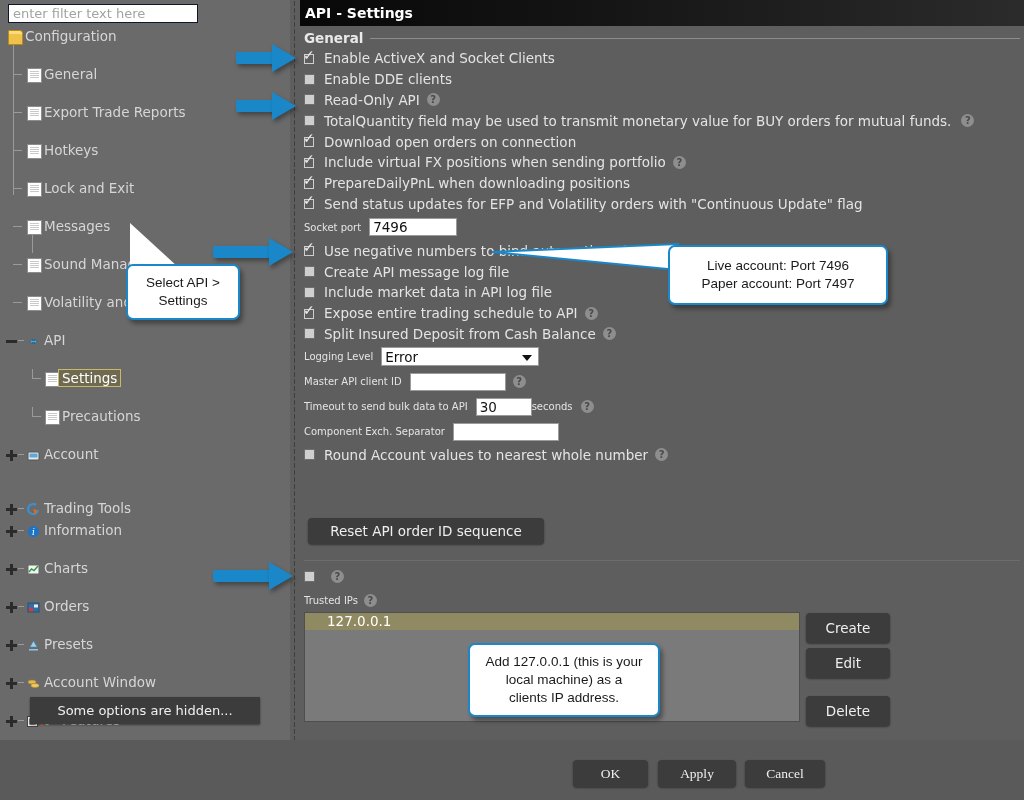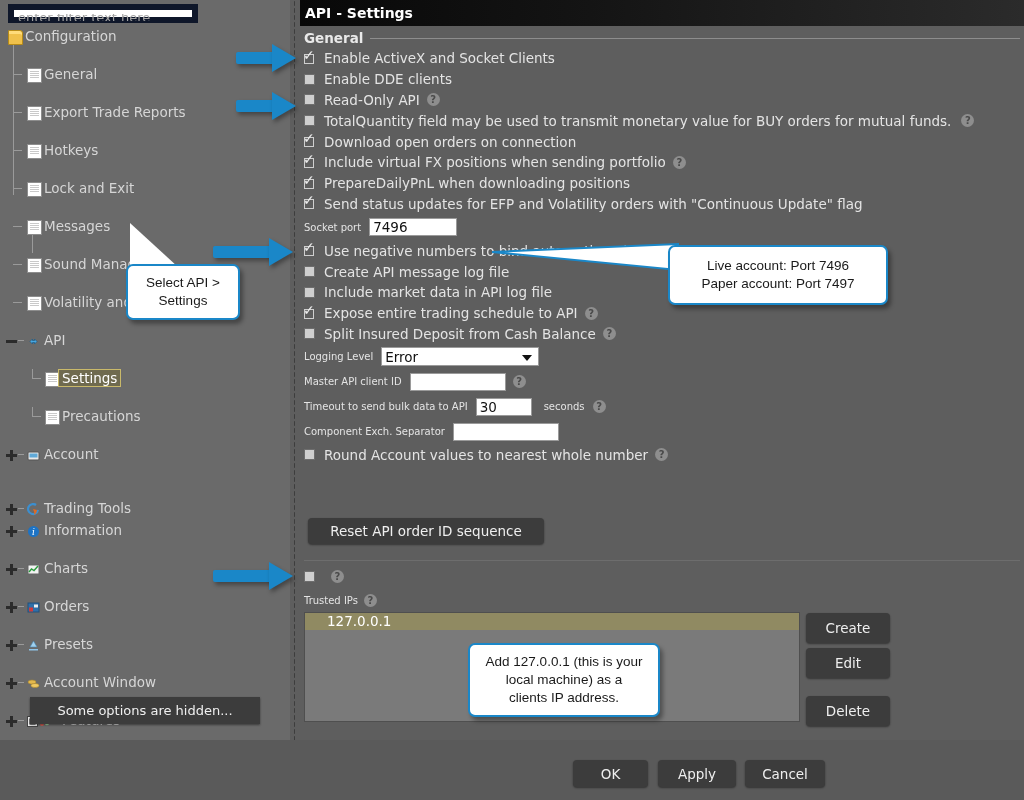--- a/index.html
+++ b/index.html
@@ -8,21 +8,21 @@
     background:#5e5e5e;
     font-family:"DejaVu Sans","Liberation Sans",sans-serif;
     font-size:13px;color:#e9e9e9;
     -webkit-font-smoothing:antialiased;
   }
   .app{position:relative;width:1024px;height:800px;}
 
   
   .sidebar{position:absolute;left:0;top:0;width:290px;height:740px;background:#6a6a6a;}
   .filter-wrap{position:absolute;left:8px;top:4px;width:190px;height:19px;
-    background:#fff;border:6px solid #0f172a;box-sizing:border-box;}
+    background:#fff;border:1px solid #0f172a;box-sizing:border-box;}
   .filter-wrap input{width:100%;height:100%;border:0;outline:none;background:transparent;
     font-family:"DejaVu Sans","Liberation Sans",sans-serif;font-size:13px;color:#555;
     padding:0 4px;box-sizing:border-box;}
   .filter-wrap input::placeholder{color:#a3a3a3;}
 
   .tree{position:absolute;left:0;top:27px;width:290px;}
   .node{position:relative;height:19px;line-height:19px;white-space:nowrap;color:#d6d6d6;font-size:13.5px;}
   .node .lbl{position:absolute;left:0;top:0;}
   .node.depth0 .lbl{left:25px;}
   .node.depth1 .lbl{left:44px;}
@@ -102,21 +102,21 @@
 
   .iplist{position:absolute;left:8px;top:612px;width:496px;height:110px;background:#7a7a7a;
     border:1px solid #4f4f4f;box-sizing:border-box;}
   .iprow{height:17px;line-height:17px;background:#908a62;color:#fff;font-size:13.5px;padding-left:22px;}
 
   .sidebtn{position:absolute;width:84px;height:30px;background:#3c3c3c;border-radius:4px;
     color:#efefef;font-size:13.5px;display:flex;align-items:center;justify-content:center;
     box-shadow:0 1px 2px rgba(0,0,0,.45);}
 
   
-  .footer{position:absolute;left:0;top:740px;width:1024px;height:60px;background:#5a5a5a;}
+  .footer{position:absolute;left:0;top:740px;width:1024px;height:60px;background:#5a5a5a;font-family:Liberation Serif, serif;}
   .footbtn{position:absolute;top:20px;height:27px;background:#3c3c3c;border-radius:4px;
     color:#efefef;font-size:13.5px;display:flex;align-items:center;justify-content:center;
     box-shadow:0 1px 2px rgba(0,0,0,.45);}
 
   
   .arrow{position:absolute;height:0;}
   .arrow .shaft{position:absolute;left:0;top:0;height:12px;background:#1a87c8;border-radius:2px;
     filter:drop-shadow(2px 3px 2px rgba(0,0,0,.35));}
   .arrow .head{position:absolute;top:-8px;width:0;height:0;
     border-top:14px solid transparent;border-bottom:14px solid transparent;
@@ -410,21 +410,21 @@
 
       <div class="row" style="height:25px;">
         <span class="lbl-txt">Master API client ID</span>
         <input class="tin" style="width: 96px;" value="">
         <span class="helpico">?</span>
       </div>
 
       <div class="row" style="height:25px;">
         <span class="lbl-txt">Timeout to send bulk data to API</span>
         <input class="tin" style="width: 56px;" value="30">
-        <span class="lbl-txt" style="margin-left:12px;">seconds</span>
+        <span class="lbl-txt" style="margin-left:0;">seconds</span>
         <span class="helpico" style="margin-left:0;">?</span>
       </div>
 
       <div class="row" style="height:25px;">
         <span class="lbl-txt">Component Exch. Separator</span>
         <input class="tin" style="width: 106px;" value="">
       </div>
 
       <div class="row">
         <span class="cb"></span>

